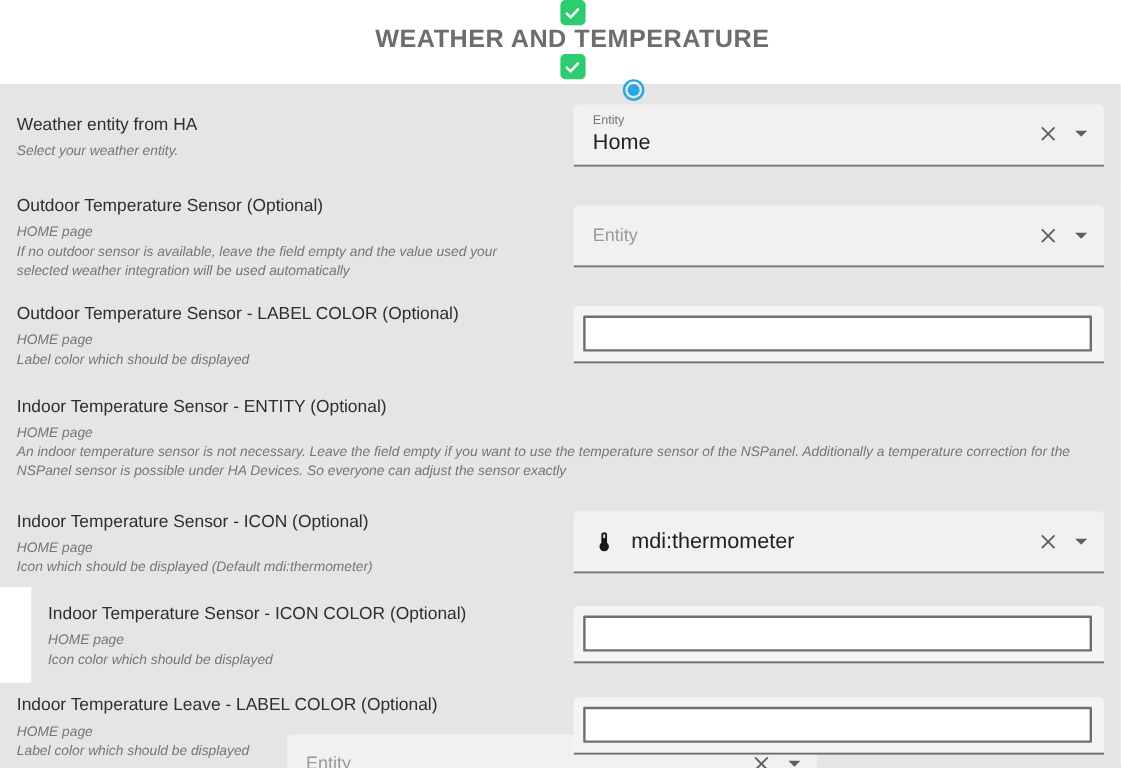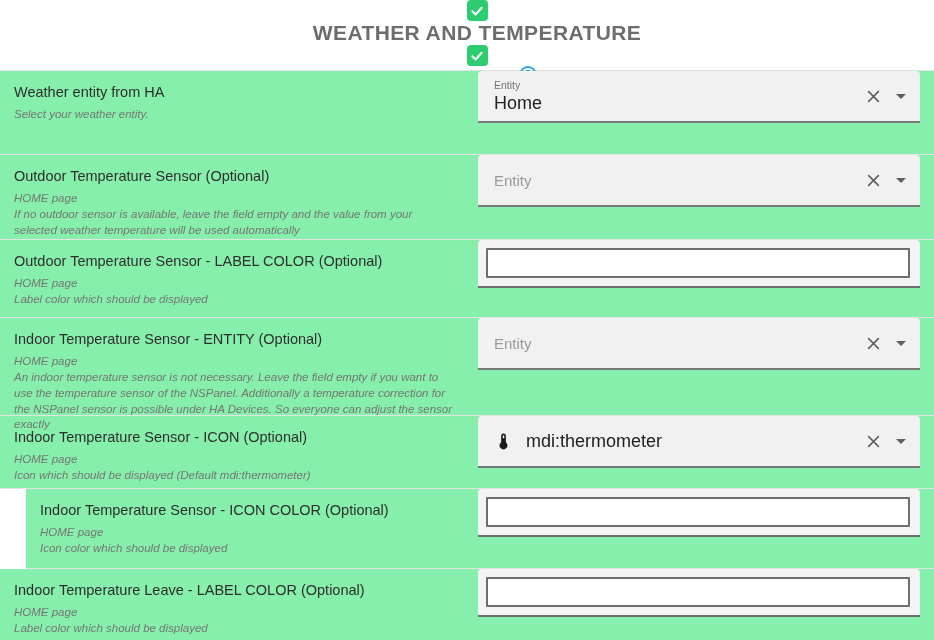--- a/index.html
+++ b/index.html
@@ -47,28 +47,28 @@
   }
   .radio-dot {
     width: 10px; height: 10px;
     border-radius: 50%;
     background: #29a8e4;
   }
 
   
   .row {
     display: flex;
-    align-items: flex-start;
-    background: #86efac;
+    align-items: center;
+    background: #e5e5e5;
     border-bottom: 1px solid #e4e4e4;
   }
   .row1 { height: 84px; }
   .row2 { height: 85px; }
   .row3 { height: 78px; }
-  .row4 { height: 98px; }
+  .row4 { height: 98px; flex-direction: column; }
   .row5 { height: 73px; }
   .row6 { height: 80px; margin-left: 26px; }
   .row7 { height: 71px; border-bottom: none; }
 
   .left {
     flex: 1 1 auto;
     padding: 13px 24px 8px 14px;
     min-width: 0;
   }
   .title {
@@ -180,21 +180,21 @@
       </span>
       <span class="caret"></span>
     </div>
   </div>
 </section>
 
 <section class="row row2">
   <div class="left">
     <div class="title">Outdoor Temperature Sensor (Optional)</div>
     <div class="sub">HOME page</div>
-    <div class="sub">If no outdoor sensor is available, leave the field empty and the value from your selected weather temperature will be used automatically</div>
+    <div class="sub">If no outdoor sensor is available, leave the field empty and the value used your selected weather integration will be used automatically</div>
   </div>
   <div class="right">
     <div class="select">
       <span class="sel-placeholder">Entity</span>
       <span class="spacer"></span>
       <span class="xicon">
         <svg width="17" height="17" viewBox="0 0 16 16">
             <path d="M3 3 L13 13 M13 3 L3 13" stroke="#5f5f5f" stroke-width="1.5" fill="none"></path>
           </svg>
       </span>

